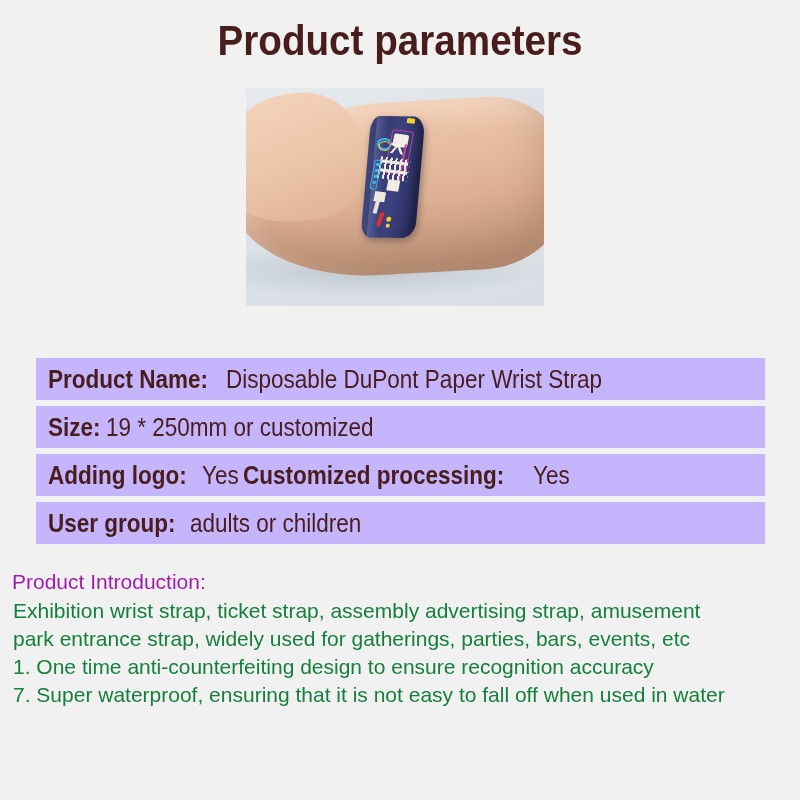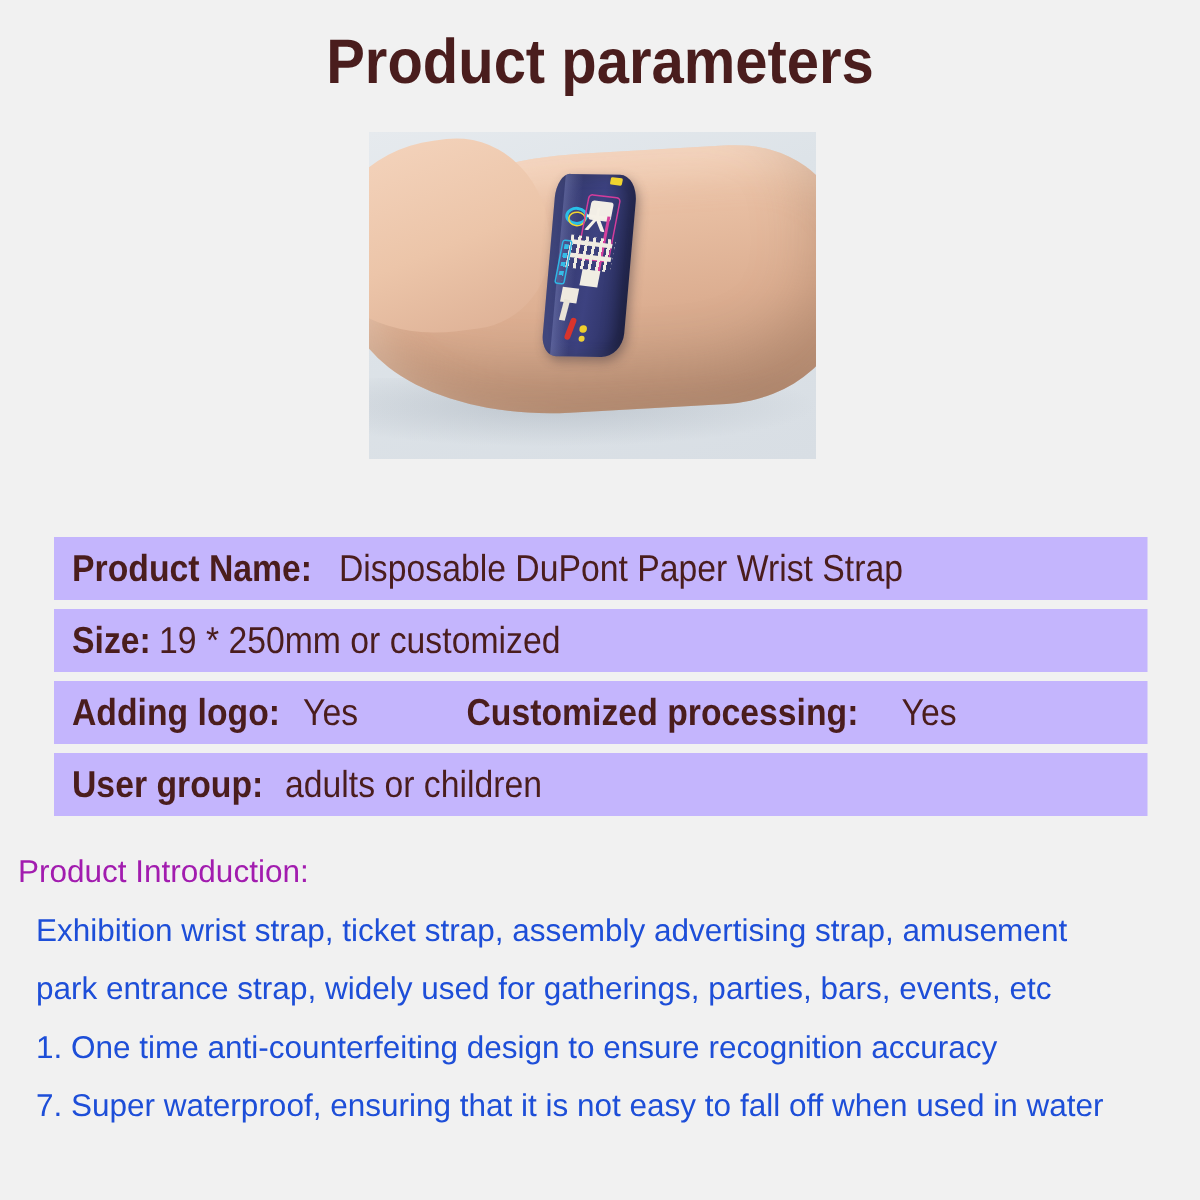--- a/index.html
+++ b/index.html
@@ -153,41 +153,41 @@
   }
   .spec-value {
     color: #4a1d1d;
     font-weight: normal;
     font-size: 25px;
     transform: scaleX(0.90);
     transform-origin: left center;
     display: inline-block;
   }
   .cell { display: flex; align-items: baseline; }
-  .cell.second { margin-left: 68px; }
+  .cell.second { }
 
   
   .intro {
     position: absolute;
     left: 12px;
     top: 568px;
     width: 788px;
   }
   .intro-heading {
     color: #a21caf;
     font-size: 21px;
     line-height: 27px;
     margin: 0 0 2px 0;
     font-weight: normal;
   }
   .intro-line {
-    color: #1d4ed8;
+    color: #15803d;
     font-size: 21px;
     line-height: 27px;
-    margin: 12px;
+    margin: 1px;
     white-space: nowrap;
     font-weight: normal;
   }
 </style>
 </head>
 <body>
 
 <h1 class="page-title">Product parameters</h1>
 
 <div class="photo-wrap">

